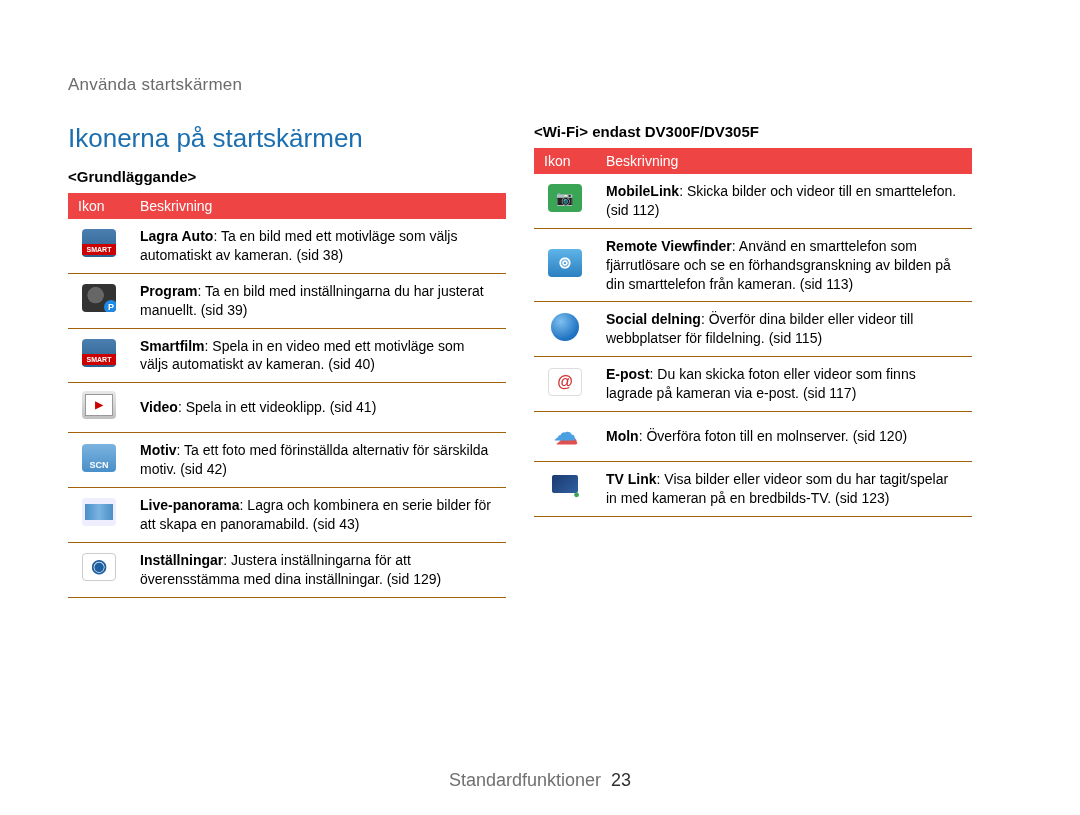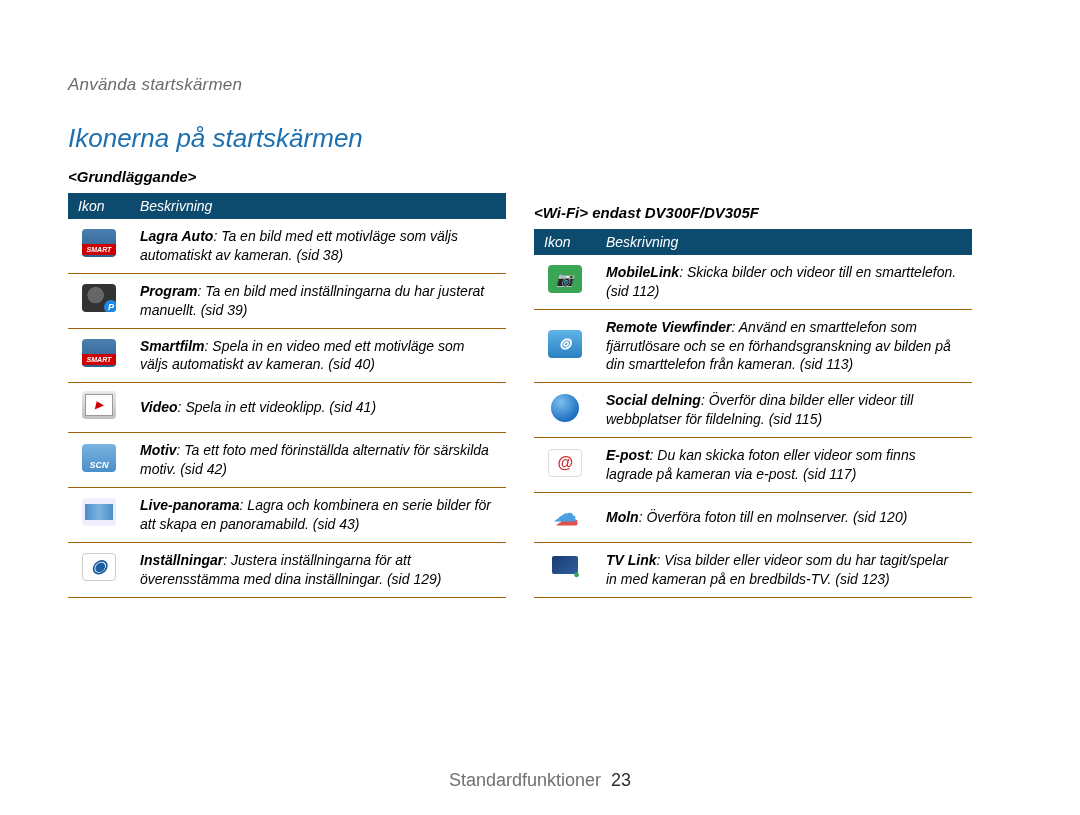--- a/index.html
+++ b/index.html
@@ -6,57 +6,56 @@
   body {
     font-family: Arial, Helvetica, sans-serif;
     background: #fff;
     width: 1080px;
     height: 815px;
     position: relative;
     color: #000;
   }
   .page {
     padding: 75px 108px 30px 68px;
-    font-style: italic;
   }
   .section-label {
     font-size: 17px;
     font-weight: 300;
     color: #6b6b6b;
     margin-bottom: 28px;
     letter-spacing: 0.2px;
   }
   .main-title {
     font-size: 26px;
     font-weight: 400;
     color: #1b6fb0;
     margin-bottom: 14px;
   }
   .columns {
     display: flex;
     gap: 28px;
-    align-items: flex-end;
+    align-items: flex-start;
   }
   .col {
     flex: 1;
     min-width: 0;
   }
   .sub-heading {
     font-size: 15px;
     font-weight: bold;
     color: #000;
     margin-bottom: 8px;
   }
   table.feat {
     width: 100%;
     border-collapse: collapse;
     font-size: 14px;
   }
   table.feat thead th {
-    background: #0c4a6e;
+    background: #ef4444;
     color: #fff;
     text-align: left;
     font-weight: 400;
     padding: 5px 10px;
     font-size: 14px;
   }
   table.feat thead th.icon-col { width: 62px; }
   table.feat tbody td {
     padding: 8px 10px 8px 10px;
     vertical-align: middle;

